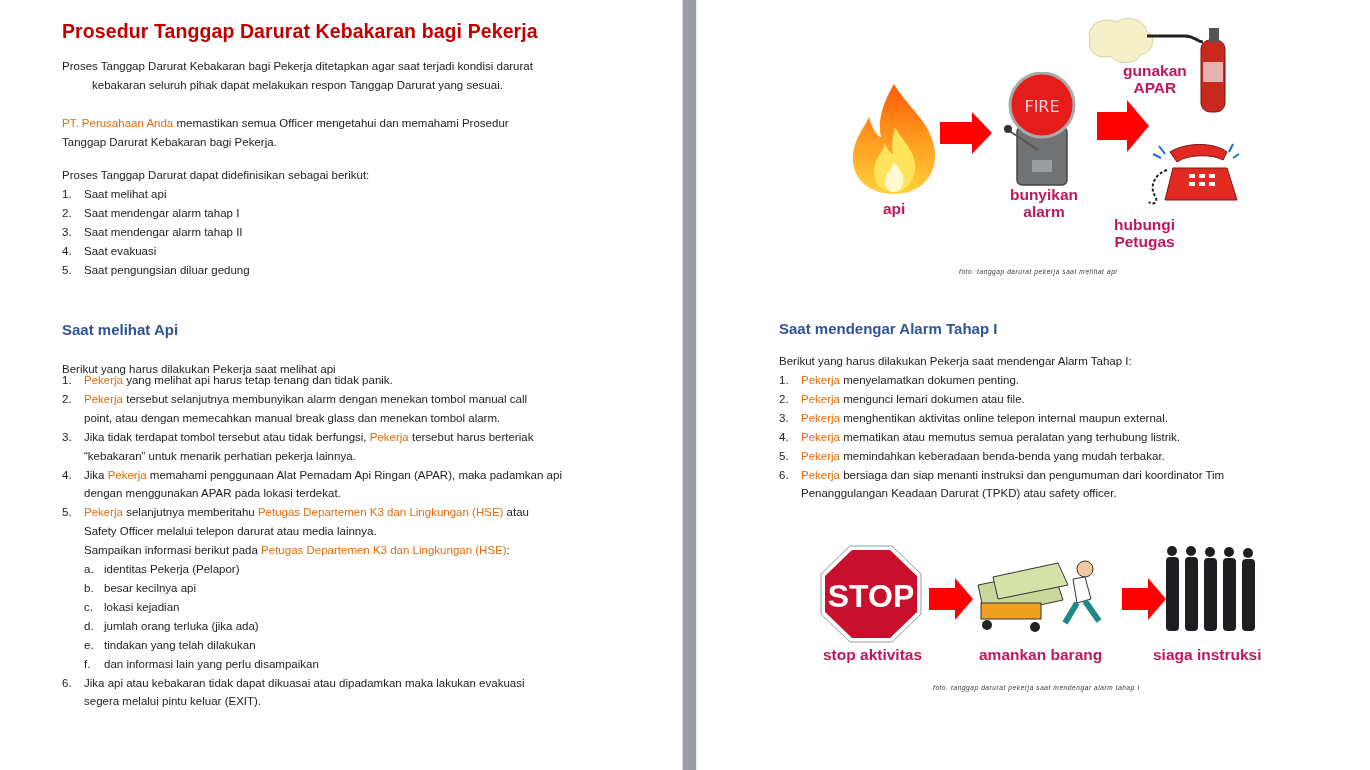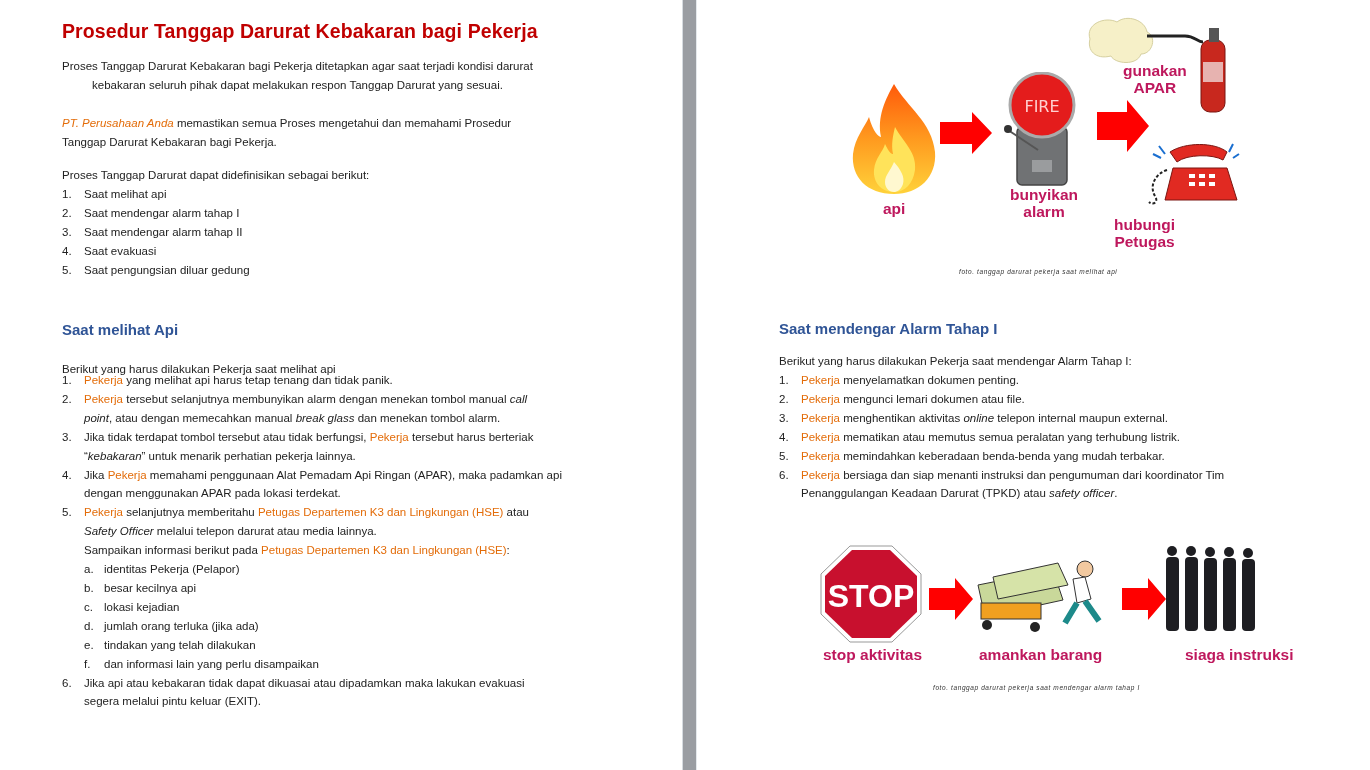--- a/index.html
+++ b/index.html
@@ -4,21 +4,21 @@
 <style>
   html,body{margin:0;padding:0;}
   body{width:1370px;height:770px;overflow:hidden;background:#ffffff;position:relative;font-family:"Liberation Sans",sans-serif;color:#1a1a1a;}
   .page{position:absolute;top:0;height:770px;background:#fff;}
   .page-left{left:0;width:556px;}
   .page-right{left:697px;width:673px;}
   .gutter{position:absolute;left:682px;top:0;width:15px;height:770px;background:#9a9da2;border-left:1px solid #d6dbe0;border-right:1px solid #e4e8ec;box-sizing:border-box;}
   .title{position:absolute;left:62px;top:20px;font-size:19.5px;font-weight:bold;color:#c00000;white-space:nowrap;letter-spacing:0.1px;}
   .para{position:absolute;font-size:11.5px;line-height:18.6px;color:#222;white-space:nowrap;}
   .orange{color:#e36c09;}
-  .it{font-style:italic;}
+  .it{}
   .h2{position:absolute;font-size:15px;font-weight:bold;color:#2f5496;white-space:nowrap;}
   ol.list{position:absolute;margin:0;padding:0;list-style:none;font-size:11.5px;line-height:18.9px;color:#222;}
   ol.list li{position:relative;padding-left:22px;white-space:nowrap;}
   ol.list li .num{position:absolute;left:0;top:0;}
   ol.sub{margin:0;padding:0;list-style:none;}
   ol.sub li{padding-left:20px;position:relative;}
   .caption{position:absolute;font-size:6.5px;font-style:italic;color:#333;white-space:nowrap;letter-spacing:0.6px;}
   .figlabel{position:absolute;font-weight:bold;color:#be185d;font-size:15.5px;line-height:17px;text-align:center;white-space:nowrap;}
   .arrow{position:absolute;}
 </style>
@@ -27,21 +27,21 @@
 
 <div class="page page-left">
   <div class="title">Prosedur Tanggap Darurat Kebakaran bagi Pekerja</div>
 
   <div class="para" style="left:62px;top:57px;text-align:center;">
     <div>Proses Tanggap Darurat Kebakaran bagi Pekerja ditetapkan agar saat terjadi kondisi darurat</div>
     <div>kebakaran seluruh pihak dapat melakukan respon Tanggap Darurat yang sesuai.</div>
   </div>
 
   <div class="para" style="left:62px;top:114px;">
-    <div><span class="orange it">PT. Perusahaan Anda</span><span> memastikan semua Proses mengetahui dan memahami Prosedur</span></div>
+    <div><span class="orange it">PT. Perusahaan Anda</span><span> memastikan semua Officer mengetahui dan memahami Prosedur</span></div>
     <div>Tanggap Darurat Kebakaran bagi Pekerja.</div>
   </div>
 
   <div class="para" style="left:62px;top:166px;">Proses Tanggap Darurat dapat didefinisikan sebagai berikut:</div>
   <ol class="list" style="left:62px;top:185px;">
     <li><span class="num">1.</span><span>Saat melihat api</span></li>
     <li><span class="num">2.</span><span>Saat mendengar alarm tahap I</span></li>
     <li><span class="num">3.</span><span>Saat mendengar alarm tahap II</span></li>
     <li><span class="num">4.</span><span>Saat evakuasi</span></li>
     <li><span class="num">5.</span><span>Saat pengungsian diluar gedung</span></li>
@@ -190,17 +190,17 @@
         <circle cx="29" cy="8" r="5"></circle>
           <rect x="23" y="14" width="13" height="74" rx="4"></rect>
         <circle cx="48" cy="9" r="5"></circle>
           <rect x="42" y="15" width="13" height="73" rx="4"></rect>
         <circle cx="67" cy="9" r="5"></circle>
           <rect x="61" y="15" width="13" height="73" rx="4"></rect>
         <circle cx="86" cy="10" r="5"></circle>
           <rect x="80" y="16" width="13" height="72" rx="4"></rect>
       </g>
     </svg>
-    <div class="figlabel" style="left:456px;top:646px;margin-left:32px;">siaga instruksi</div>
+    <div class="figlabel" style="left:456px;top:646px;">siaga instruksi</div>
 
     <div class="caption" style="left:236px;top:684px;">foto. tanggap darurat  pekerja saat  mendengar  alarm tahap  I</div>
   </div>
 </div>
 
 </body></html>

